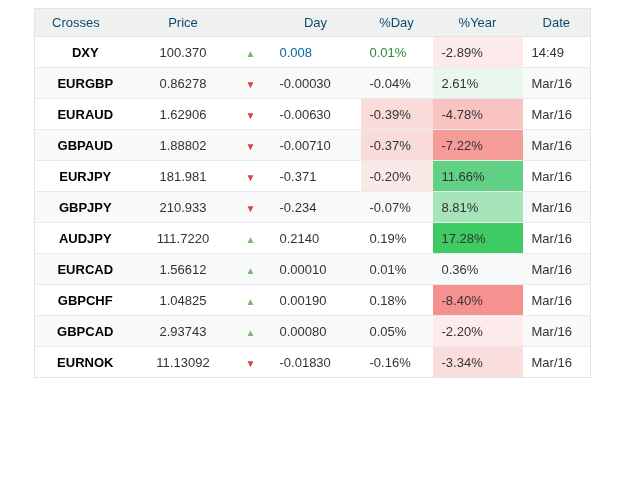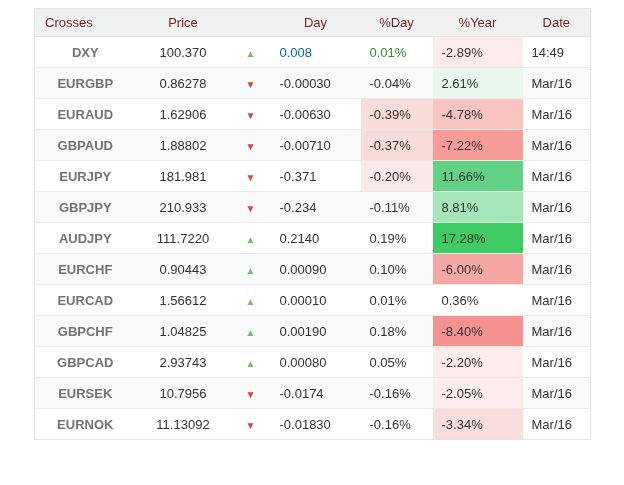--- a/index.html
+++ b/index.html
@@ -7,35 +7,35 @@
     width: 624px; height: 485px; overflow: hidden; position: relative;
     font-family: "Liberation Sans", sans-serif; background: #ffffff;
   }
   table.quotes {
     border-collapse: collapse; table-layout: fixed;
     width: 556px; margin: 8px 0 0 34px;
     font-size: 13px; color: #333;
     border: 1px solid #e3e5e5;
   }
   table.quotes thead th {
-    background: #eff1f1; color: #7f1d1d; font-weight: 400;
-    height: 27px; padding: 0 10px; white-space: nowrap;
+    background: #eff1f1; color: #0c4a6e; font-weight: 400;
+    height: 27px; padding: 0 17px; white-space: nowrap;
     border-bottom: 1px solid #e3e5e5;
     margin-left: 32px;
   }
   table.quotes tbody td {
     height: 30px; padding: 0 9px; white-space: nowrap;
     border-top: 1px solid #e9ebeb;
   }
   table.quotes tbody tr:first-child td { border-top: none; }
   table.quotes tbody tr:nth-child(even) { background: #f8f9f9; }
   .al { text-align: center; }
   .ar { }
   .ac { text-align: center; }
-  td.sym { font-weight: bold; color: #737373; padding-left: 17px; }
+  td.sym { font-weight: bold; color: #000000; padding-left: 17px; }
   th.sym-h { text-align: left; padding-left: 17px; }
   .arrow { font-size: 10px; line-height: 1; display: inline-block; }
 </style>
 </head>
 <body>
 
 <div class="page">
   <table class="quotes">
     <colgroup>
       <col style="width:101px">
@@ -107,44 +107,35 @@
     <td class="ar" style="background: rgb(97, 209, 133);">11.66%</td>
     <td class="ar">Mar/16</td>
   </tr>
 
 
   <tr>
     <td class="sym al">GBPJPY</td>
     <td class="al">210.933</td>
     <td class="ac"><span class="arrow" style="color: rgb(209, 72, 61);">▼</span></td>
     <td class="ar">-0.234</td>
-    <td class="ar">-0.11%</td>
+    <td class="ar">-0.07%</td>
     <td class="ar" style="background: rgb(166, 228, 186); margin-top: 34px;">8.81%</td>
     <td class="ar">Mar/16</td>
   </tr>
 
   <tr>
     <td class="sym al">AUDJPY</td>
     <td class="al">111.7220</td>
     <td class="ac"><span class="arrow" style="color: rgb(124, 185, 109);">▲</span></td>
     <td class="ar">0.2140</td>
     <td class="ar">0.19%</td>
     <td class="ar" style="background: rgb(62, 203, 99);">17.28%</td>
     <td class="ar">Mar/16</td>
   </tr>
 
-  <tr>
-    <td class="sym al">EURCHF</td>
-    <td class="al">0.90443</td>
-    <td class="ac"><span class="arrow" style="color: rgb(124, 185, 109);">▲</span></td>
-    <td class="ar">0.00090</td>
-    <td class="ar">0.10%</td>
-    <td class="ar" style="background: rgb(246, 167, 164);">-6.00%</td>
-    <td class="ar">Mar/16</td>
-  </tr>
 
   <tr>
     <td class="sym al">EURCAD</td>
     <td class="al">1.56612</td>
     <td class="ac"><span class="arrow" style="color: rgb(124, 185, 109);">▲</span></td>
     <td class="ar">0.00010</td>
     <td class="ar">0.01%</td>
     <td class="ar">0.36%</td>
     <td class="ar">Mar/16</td>
   </tr>
@@ -162,29 +153,20 @@
   <tr>
     <td class="sym al">GBPCAD</td>
     <td class="al">2.93743</td>
     <td class="ac"><span class="arrow" style="color: rgb(124, 185, 109);">▲</span></td>
     <td class="ar">0.00080</td>
     <td class="ar">0.05%</td>
     <td class="ar" style="background: rgb(252, 235, 234);">-2.20%</td>
     <td class="ar">Mar/16</td>
   </tr>
 
-  <tr>
-    <td class="sym al">EURSEK</td>
-    <td class="al">10.7956</td>
-    <td class="ac"><span class="arrow" style="color: rgb(209, 72, 61);">▼</span></td>
-    <td class="ar">-0.0174</td>
-    <td class="ar">-0.16%</td>
-    <td class="ar" style="background: rgb(252, 236, 236);">-2.05%</td>
-    <td class="ar">Mar/16</td>
-  </tr>
 
   <tr>
     <td class="sym al">EURNOK</td>
     <td class="al">11.13092</td>
     <td class="ac"><span class="arrow" style="color: rgb(209, 72, 61);">▼</span></td>
     <td class="ar">-0.01830</td>
     <td class="ar">-0.16%</td>
     <td class="ar" style="background: rgb(250, 222, 221);">-3.34%</td>
     <td class="ar">Mar/16</td>
   </tr>

